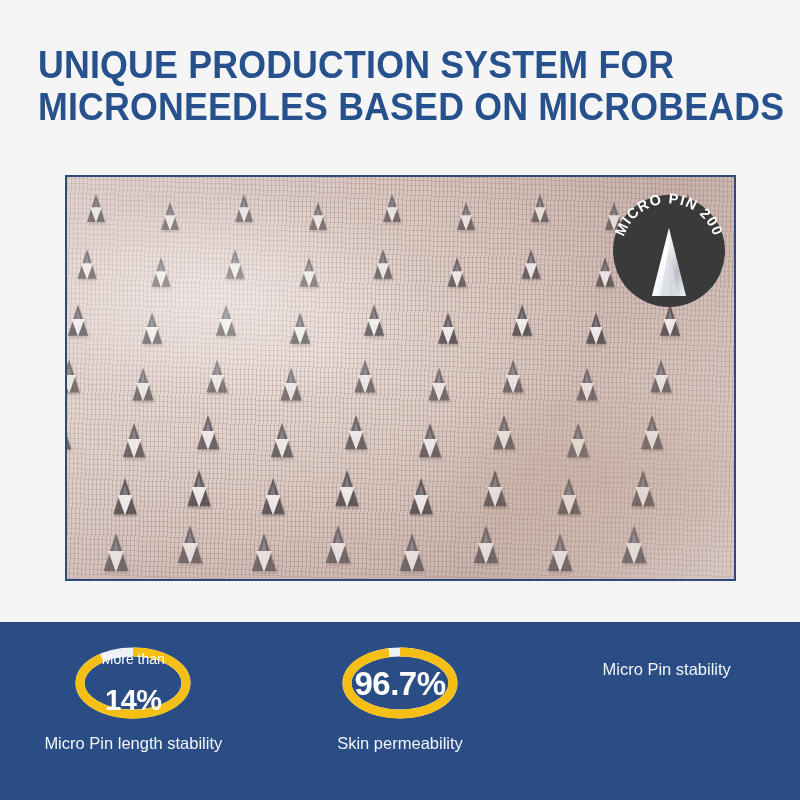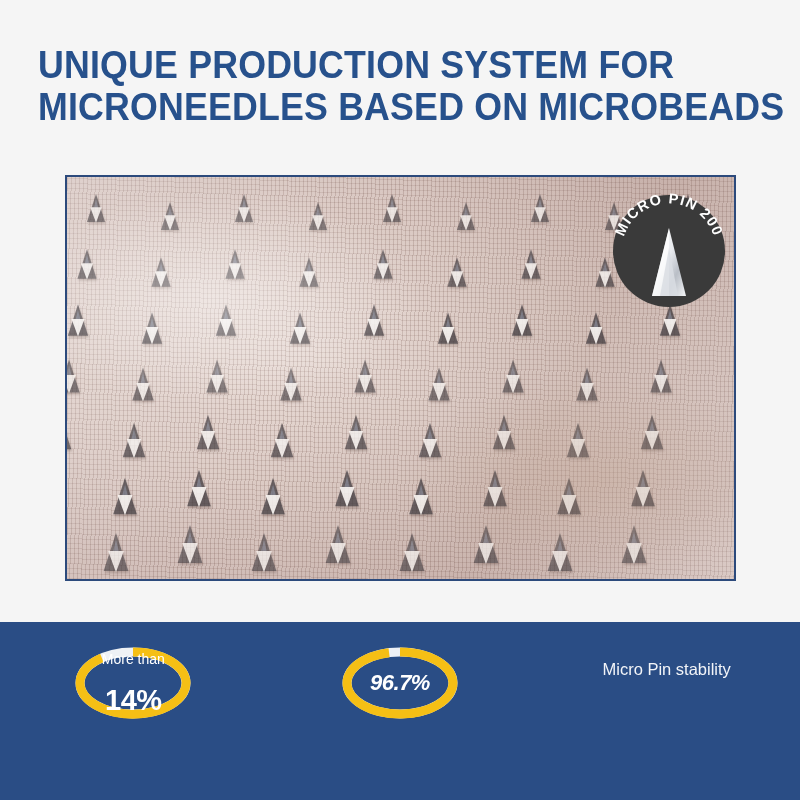--- a/index.html
+++ b/index.html
@@ -154,22 +154,21 @@
     font-size: 14px;
     font-weight: normal;
     margin-bottom: 20px;
   }
   .gauge-value {
     font-size: 29px;
     font-weight: bold;
     letter-spacing: -0.5px;
   }
   .gauge-value.small {
-    font-size: 22px;
-    font-style: italic;
+    font-size: 33px;
   }
   .stat-caption {
     margin-top: 12px;
     color: #f2f4f8;
     font-size: 16.5px;
     line-height: 22px;
     text-align: center;
     white-space: nowrap;
   }
 </style>
@@ -280,31 +279,37 @@
           <div class="gauge">
             <svg width="122" height="74" viewBox="0 0 122 74">
               <ellipse cx="61" cy="37" rx="53" ry="31" fill="none" stroke="#eef1f5" stroke-width="9"></ellipse>
               <path d="M 61.00,6.00 A 53,31 0 1 1 29.85,11.92" fill="none" stroke="#f5bf15" stroke-width="9" stroke-linecap="butt"></path>
             </svg>
             <div class="gauge-text">
               <div class="gauge-pre">More than</div>
               <div class="gauge-value">14%</div>
             </div>
           </div>
+          <div class="stat-caption">
+            <div>Micro Pin length stability</div>
+          </div>
         </div>
         <div class="stat">
           <div class="gauge">
             <svg width="122" height="74" viewBox="0 0 122 74">
               <ellipse cx="61" cy="37" rx="53" ry="31" fill="none" stroke="#eef1f5" stroke-width="9"></ellipse>
               <path d="M 61.00,6.00 A 53,31 0 1 1 50.09,6.66" fill="none" stroke="#f5bf15" stroke-width="9" stroke-linecap="butt"></path>
             </svg>
             <div class="gauge-text">
               <div class="gauge-value small">96.7%</div>
             </div>
           </div>
+          <div class="stat-caption">
+            <div>Skin permeability</div>
+          </div>
         </div>
         <div class="stat">
           <div class="stat-caption">
             <div>Micro Pin stability</div>
           </div>
         </div>
       </div>
   </div>
 
 </div>

